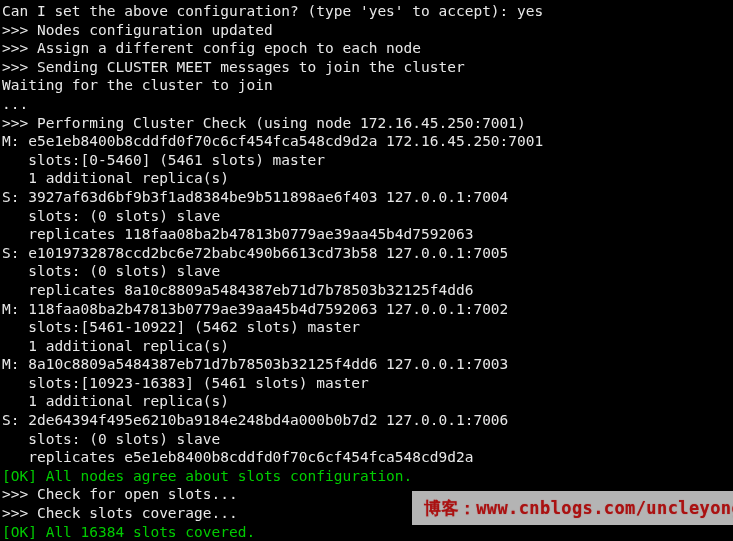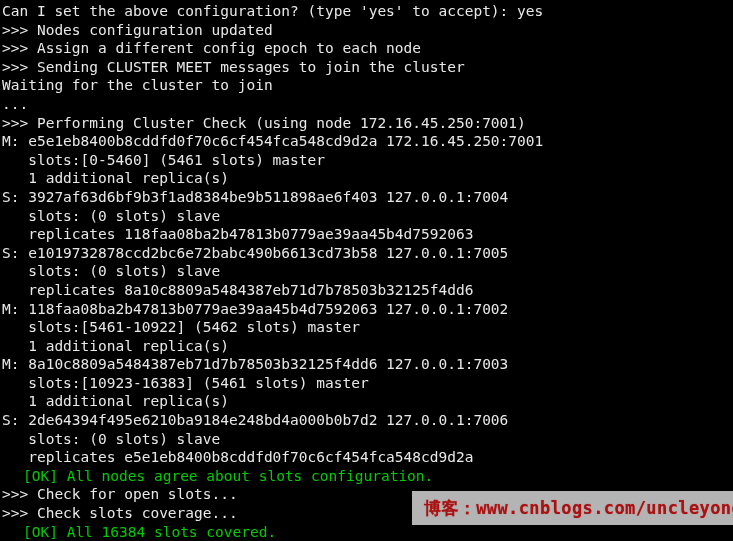--- a/index.html
+++ b/index.html
@@ -26,21 +26,20 @@
     right: 0;
     white-space: pre;
   }
   .line {
     height: 18.6px;
     white-space: pre;
     color: #e8e8e8;
   }
   .line.green {
     color: #00cc00;
-    margin-left: 21px;
   }
   #watermark {
     position: absolute;
     left: 412px;
     top: 491px;
     width: 321px;
     height: 34px;
     background: #b4b4b4;
     display: flex;
     align-items: center;

